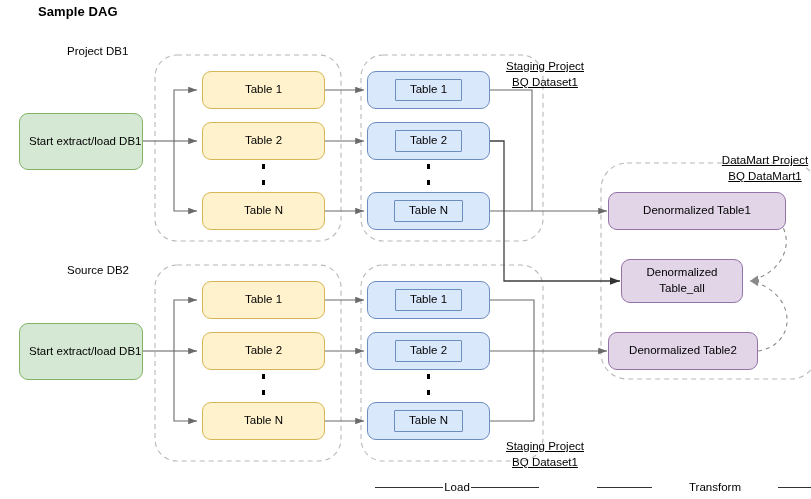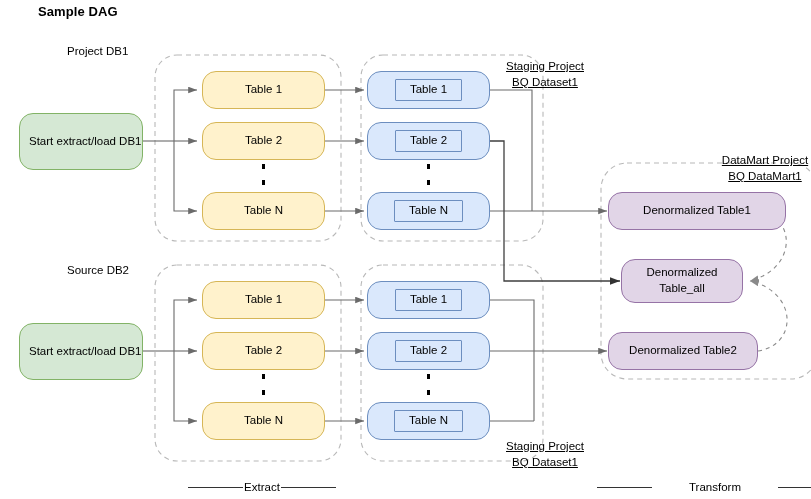--- a/index.html
+++ b/index.html
@@ -14,21 +14,21 @@
   .title{
     position:absolute;left:26px;top:4px;
     font-size:13px;font-weight:bold;letter-spacing:.1px;
   }
 
   .lbl{position:absolute;font-size:11.5px;color:#000;white-space:nowrap;}
   .lbl.center{text-align:center;text-decoration:underline;}
 
   .node{
     position:absolute;box-sizing:border-box;
-    border-radius:14px;border:1px solid;
+    border-radius:9px;border:1px solid;
     display:flex;align-items:center;justify-content:center;
     font-size:11.5px;line-height:1.35;text-align:center;
   }
   .node.left-align{justify-content:flex-start;padding-left:9px;text-align:left;}
 
   .green{background:#d5e8d4;border-color:#82b366;}
   .yellow{background:#fff2cc;border-color:#d6b656;}
   .blue{background:#dae8fc;border-color:#6c8ebf;}
   .purple{background:#e1d5e7;border-color:#9673a6;}
 
@@ -167,26 +167,26 @@
 
   <div class="node purple" style="left:596px;top:192px;width:178px;height:38px;">Denormalized Table1</div>
 
   <div class="node purple" style="left:609px;top:259px;width:122px;height:44px;flex-direction:column;">
     <span>Denormalized</span>
     <span>Table_all</span>
   </div>
 
   <div class="node purple" style="left:596px;top:332px;width:150px;height:38px;">Denormalized Table2</div>
 
-  <div class="legend" style="left:165px;top:481px;width:170px;justify-content:center;">
-    <span class="rule" style="width:55px;"></span>
-    <span class="ltxt">Extract</span>
-    <span class="rule" style="width:55px;"></span>
+
+  <div class="legend" style="left:360px;top:481px;width:170px;justify-content:center;">
+    <span class="rule" style="width:68px;"></span>
+    <span class="ltxt">Load</span>
+    <span class="rule" style="width:68px;"></span>
   </div>
-
 
   <div class="legend" style="left:608px;top:481px;width:190px;justify-content:center;gap:36px;">
     <span class="rule" style="width:55px;"></span>
     <span class="ltxt">Transform</span>
     <span class="rule" style="width:55px;"></span>
   </div>
 
 </div>
 
 </body></html>

